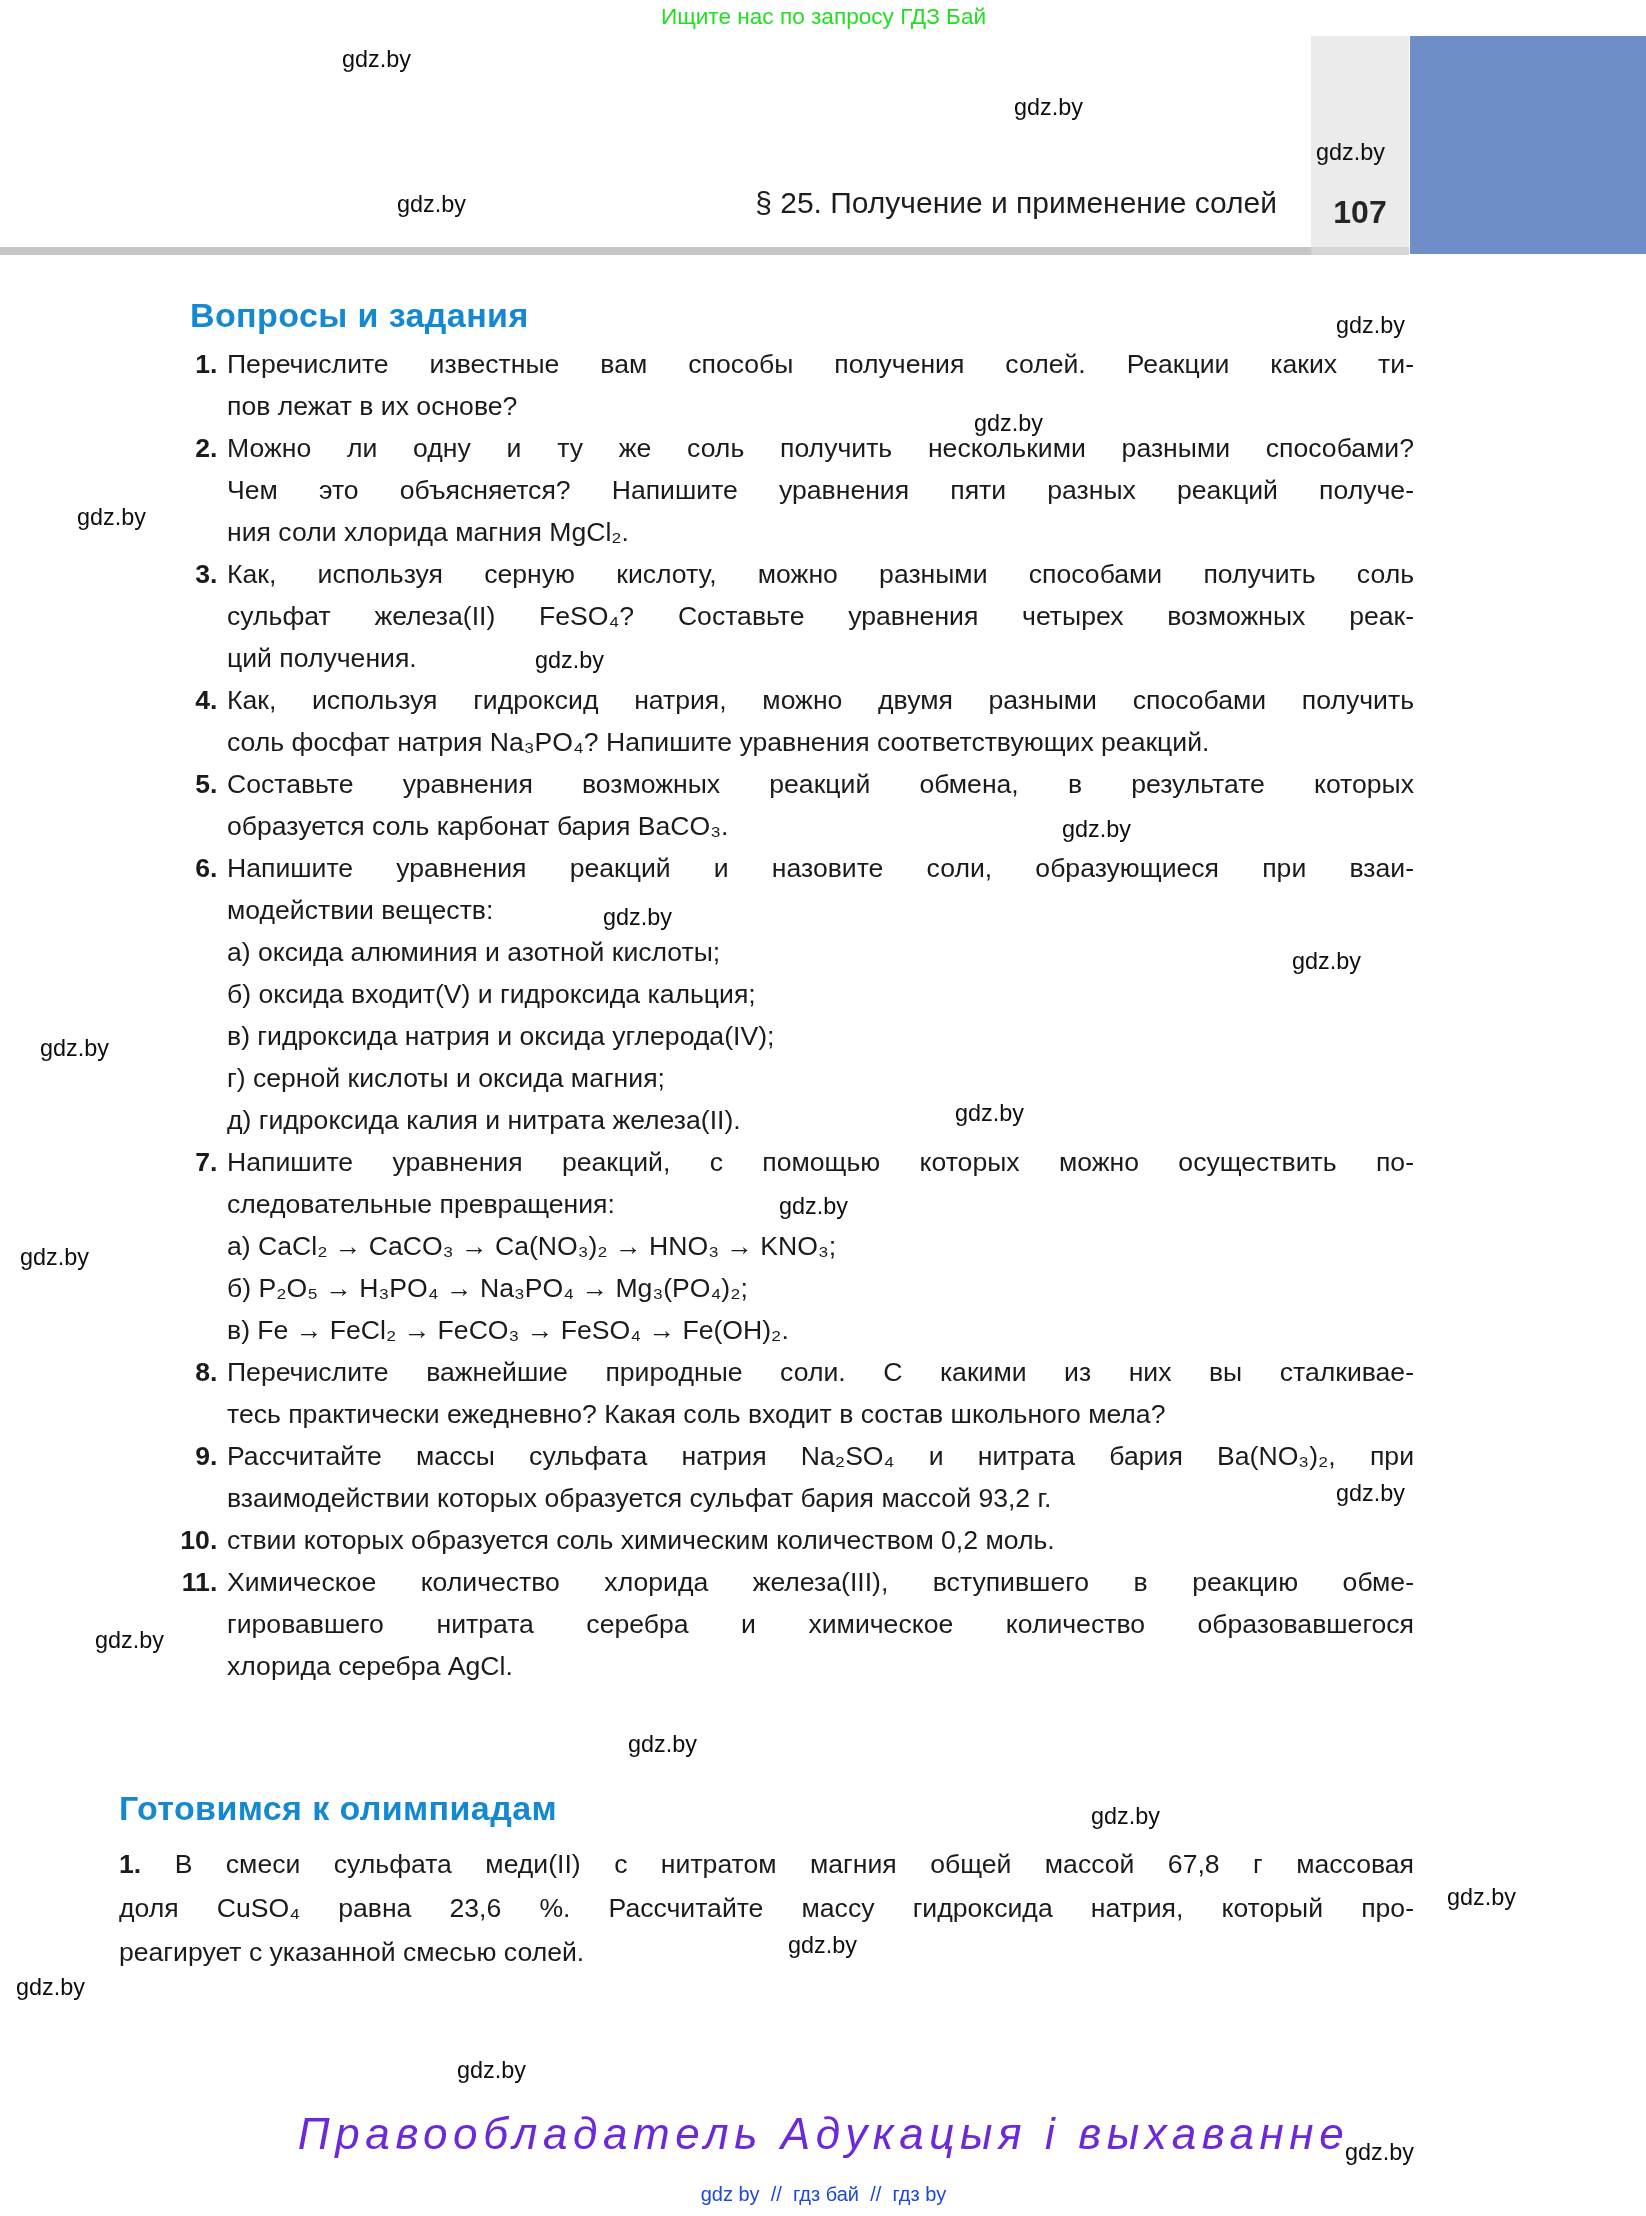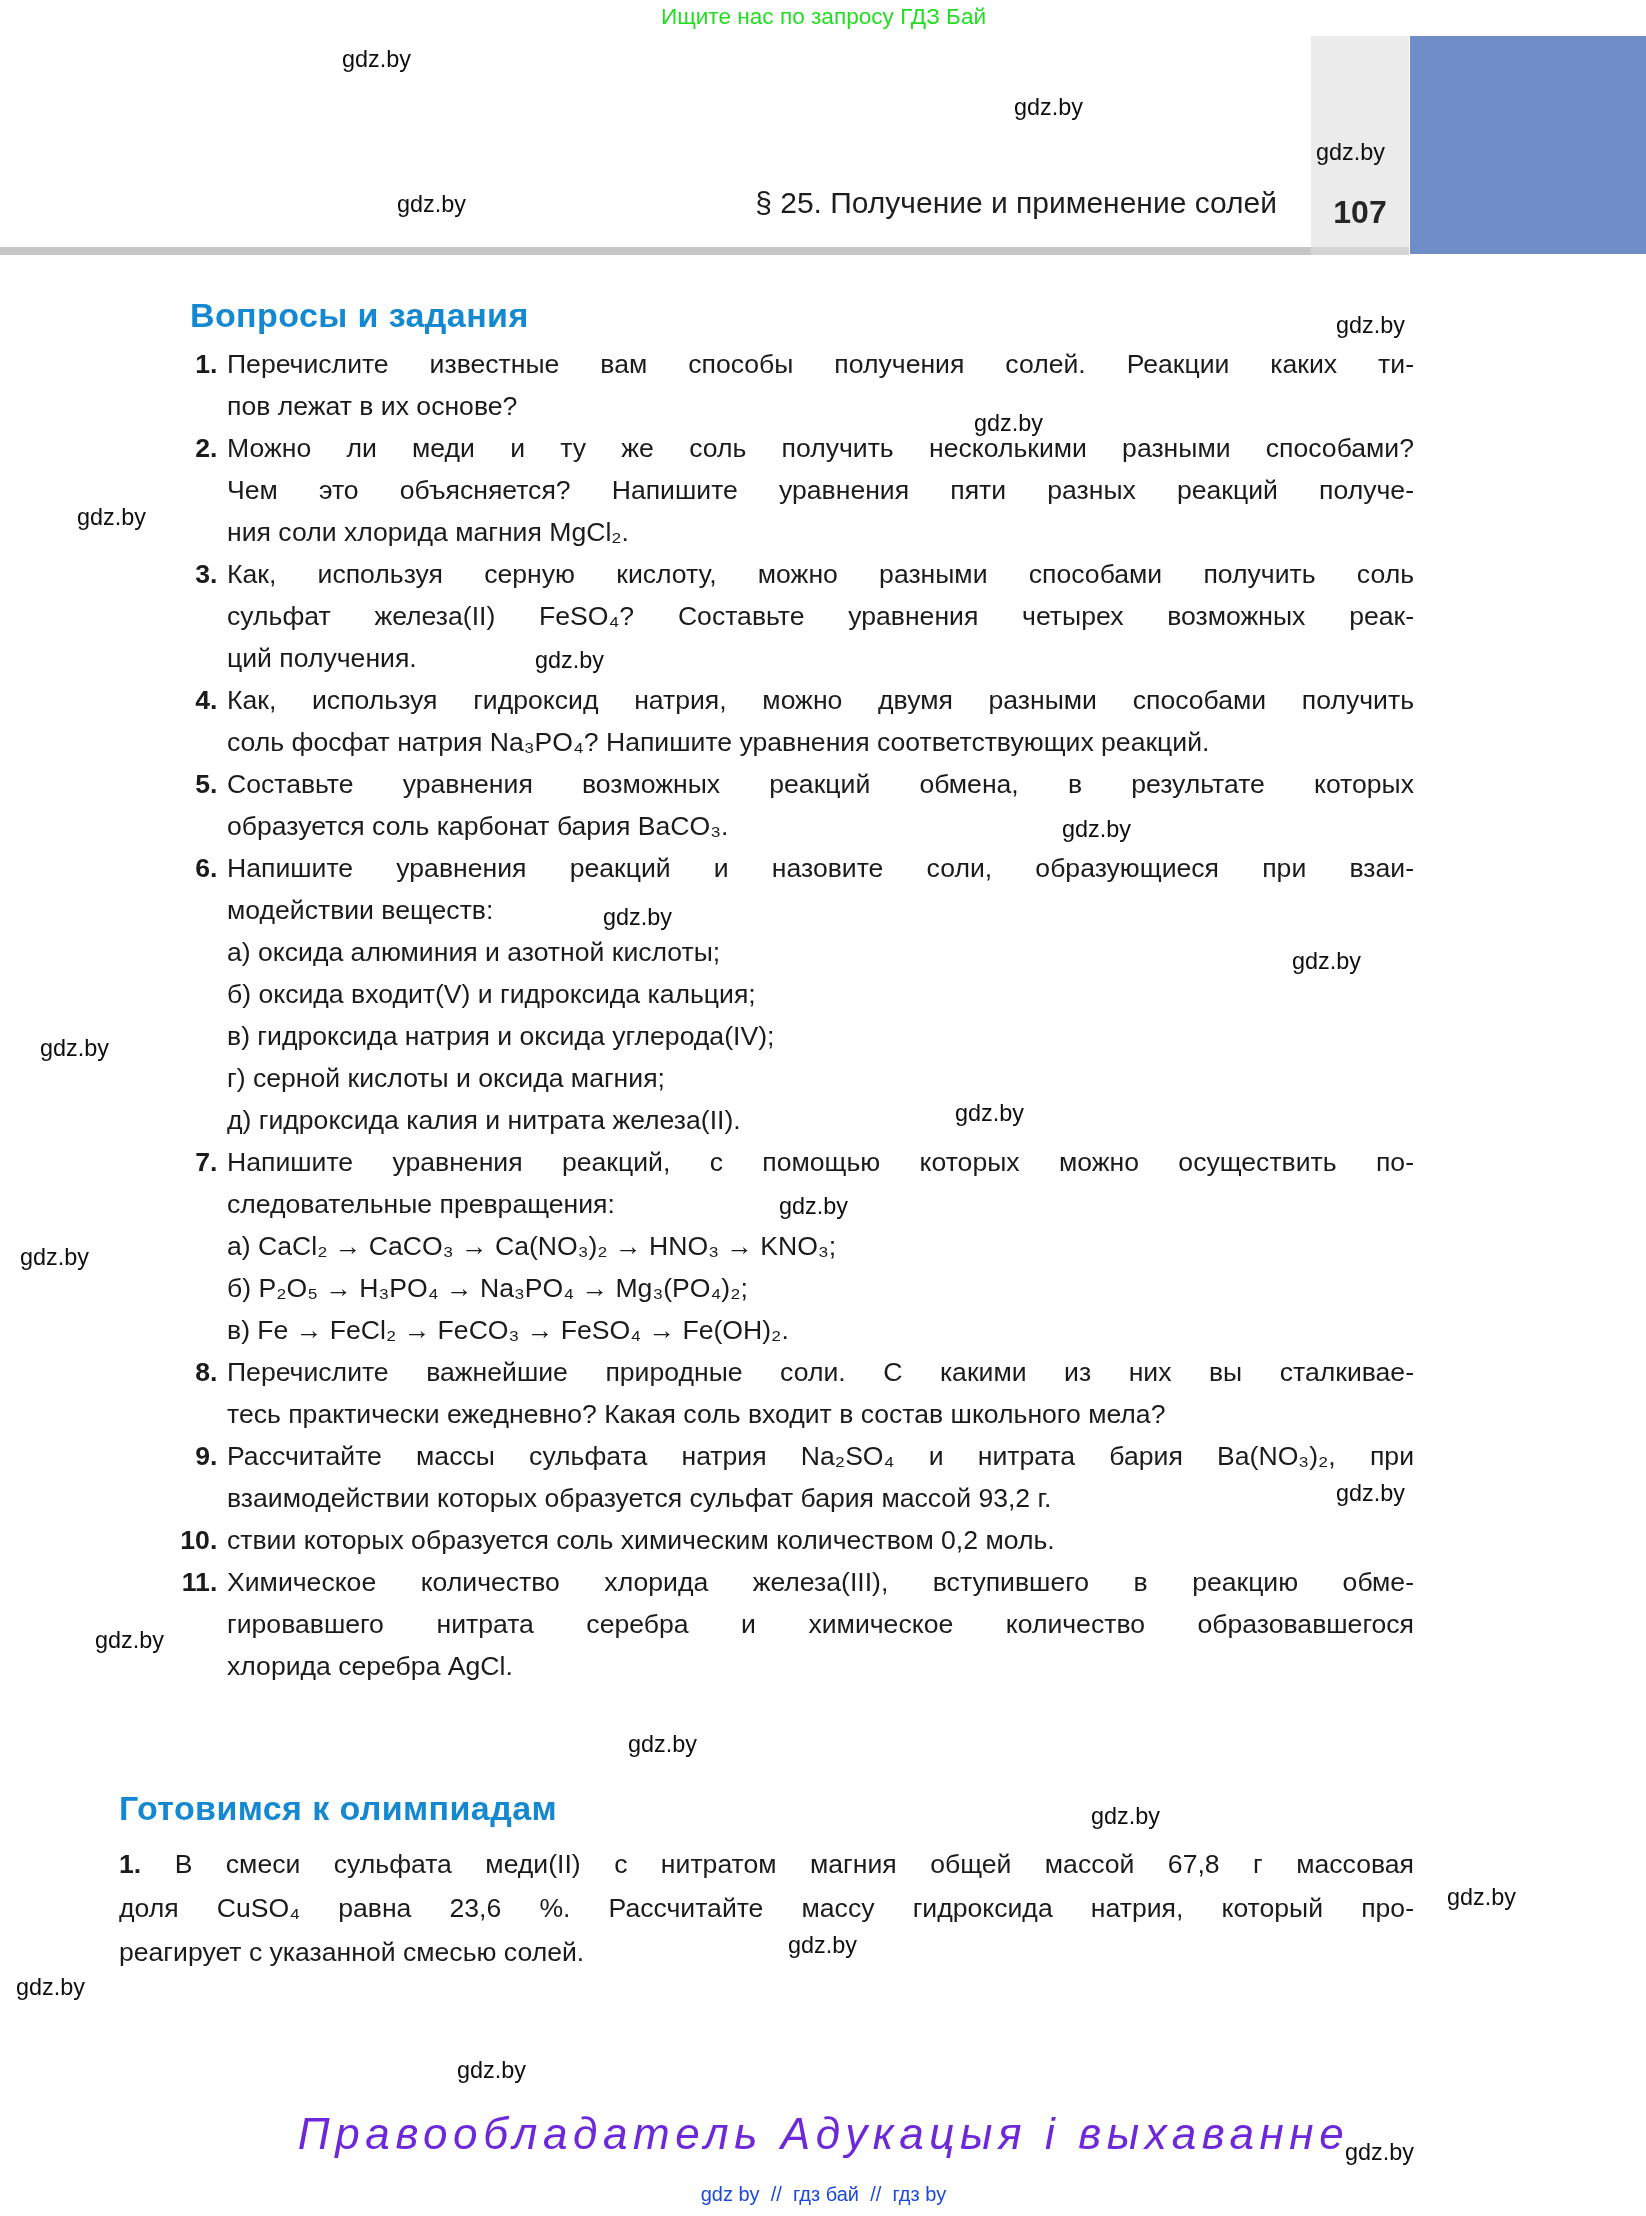--- a/index.html
+++ b/index.html
@@ -77,21 +77,21 @@
   <div class="sec-heading" id="questions-heading" style="left: 190px; top: 298px; color: rgb(20, 136, 208);">Вопросы и задания</div>
 
   <div class="questions" id="questions-list">
       <div class="q-item">
         <span class="q-num">1.</span>
         <div class="q-line fill">Перечислите известные вам способы получения солей. Реакции каких ти-</div>
         <div class="q-line">пов лежат в их основе?</div>
       </div>
       <div class="q-item">
         <span class="q-num">2.</span>
-        <div class="q-line fill">Можно ли меди и ту же соль получить несколькими разными способами?</div>
+        <div class="q-line fill">Можно ли одну и ту же соль получить несколькими разными способами?</div>
         <div class="q-line fill">Чем это объясняется? Напишите уравнения пяти разных реакций получе-</div>
         <div class="q-line">ния соли хлорида магния MgCl₂.</div>
       </div>
       <div class="q-item">
         <span class="q-num">3.</span>
         <div class="q-line fill">Как, используя серную кислоту, можно разными способами получить соль</div>
         <div class="q-line fill">сульфат железа(II) FeSO₄? Составьте уравнения четырех возможных реак-</div>
         <div class="q-line">ций получения.</div>
       </div>
       <div class="q-item">

